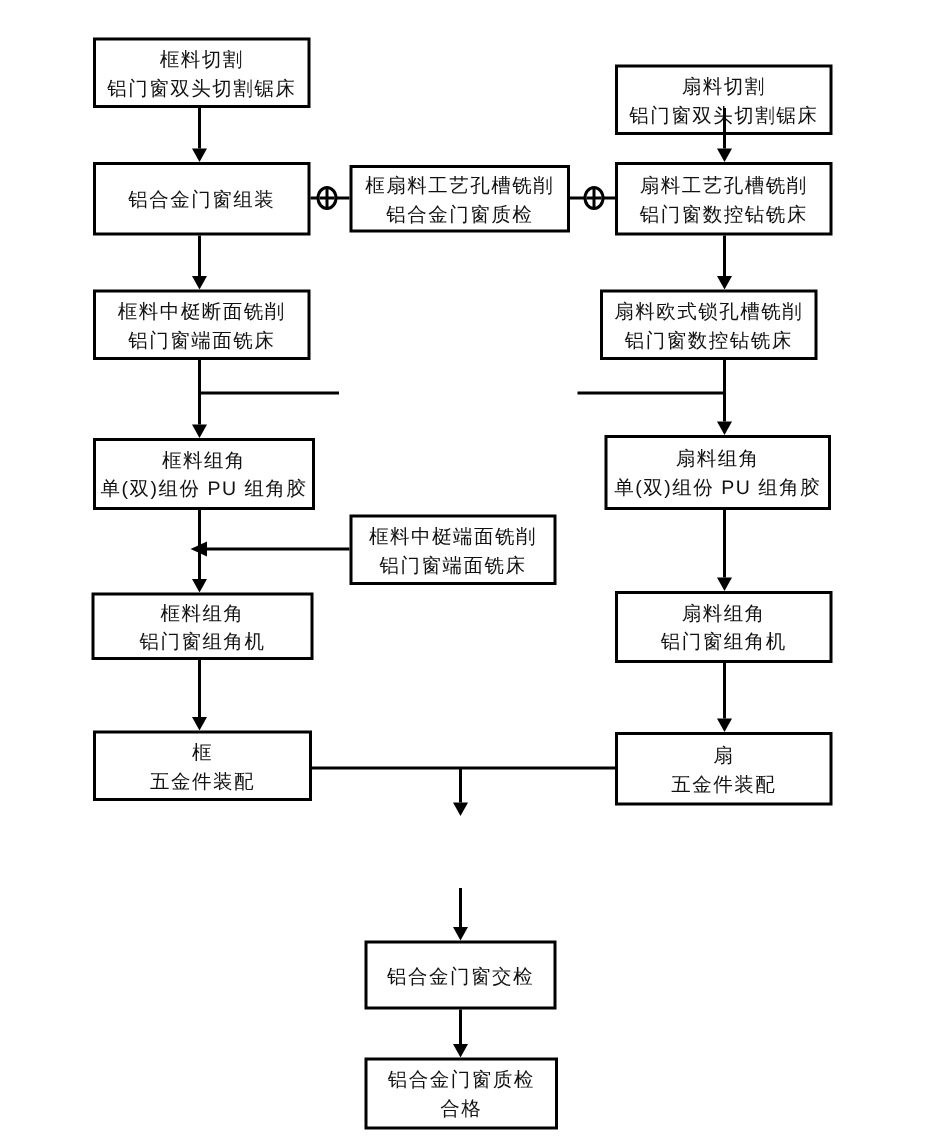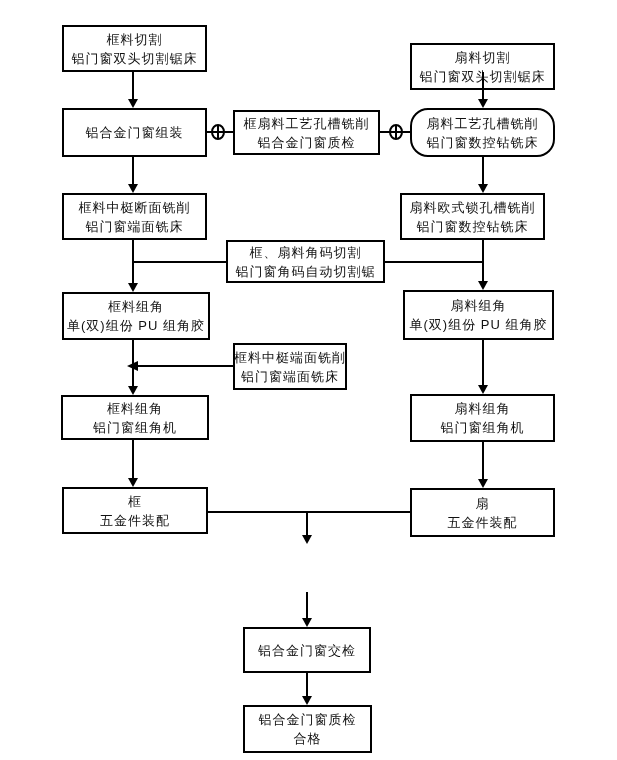--- a/index.html
+++ b/index.html
@@ -52,49 +52,45 @@
     <span>铝门窗双头切割锯床</span>
   </div>
 
   <div class="node" style="left:62px;top:108px;width:145px;height:49px;">
     <span>铝合金门窗组装</span>
   </div>
   <div class="node" style="left:233px;top:110px;width:147px;height:45px;justify-content:center;">
     <span>框扇料工艺孔槽铣削</span>
     <span>铝合金门窗质检</span>
   </div>
-  <div class="node" style="left:410px;top:108px;width:145px;height:49px;border-radius:18px;">
+  <div class="node" style="left:410px;top:108px;width:145px;height:49px;">
     <span>扇料工艺孔槽铣削</span>
     <span>铝门窗数控钻铣床</span>
   </div>
 
   <div class="node" style="left:62px;top:193px;width:145px;height:47px;">
     <span>框料中梃断面铣削</span>
     <span>铝门窗端面铣床</span>
   </div>
   <div class="node" style="left:400px;top:193px;width:145px;height:47px;">
     <span>扇料欧式锁孔槽铣削</span>
     <span>铝门窗数控钻铣床</span>
   </div>
 
-  <div class="node" style="left:226px;top:240px;width:159px;height:43px;">
-    <span>框、扇料角码切割</span>
-    <span>铝门窗角码自动切割锯</span>
-  </div>
 
   <div class="node" style="left:62px;top:292px;width:148px;height:48px;">
     <span>框料组角</span>
     <span>单(双)组份 PU 组角胶</span>
   </div>
   <div class="node" style="left:403px;top:290px;width:151px;height:50px;">
     <span>扇料组角</span>
     <span>单(双)组份 PU 组角胶</span>
   </div>
 
-  <div class="node" style="left:233px;top:343px;width:114px;height:47px;text-align:right;">
+  <div class="node" style="left:233px;top:343px;width:138px;height:47px;text-align:right;">
     <span>框料中梃端面铣削</span>
     <span>铝门窗端面铣床</span>
   </div>
 
   <div class="node" style="left:61px;top:395px;width:148px;height:45px;">
     <span>框料组角</span>
     <span>铝门窗组角机</span>
   </div>
   <div class="node" style="left:410px;top:394px;width:145px;height:48px;">
     <span>扇料组角</span>

